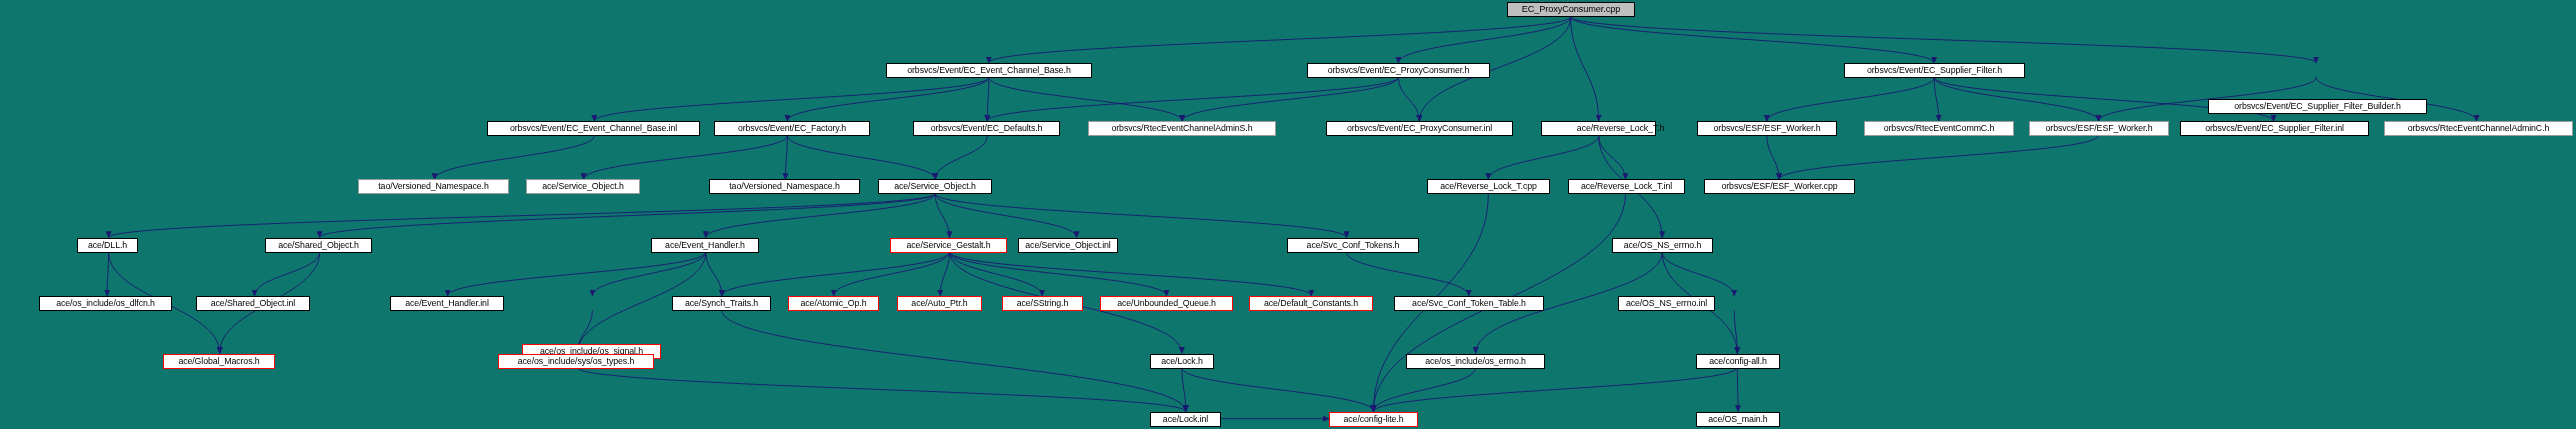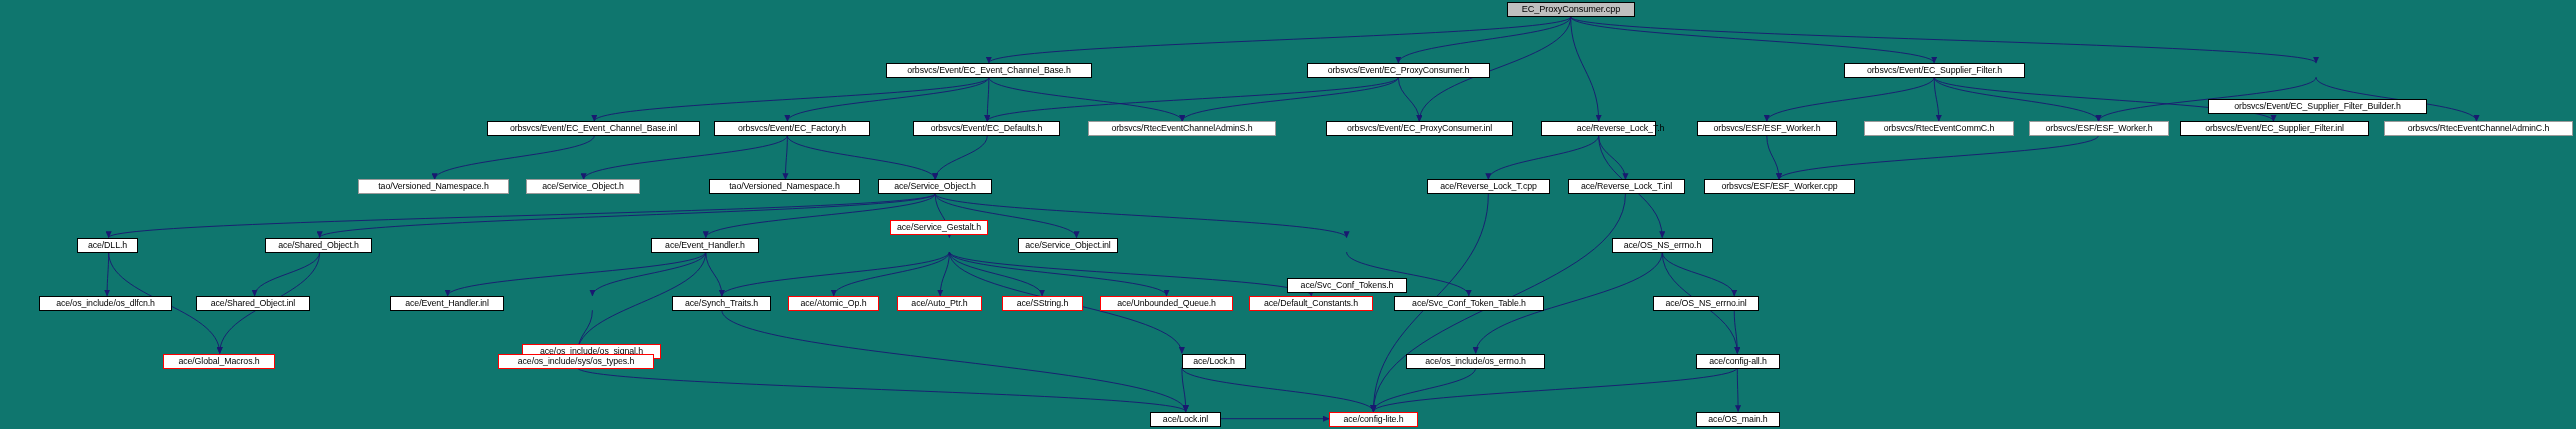--- a/index.html
+++ b/index.html
@@ -152,39 +152,39 @@
       <div class="node grayborder" style="left: 358px; top: 179px; width: 151px;">tao/Versioned_Namespace.h</div>
       <div class="node grayborder" style="left: 526px; top: 179px; width: 114px;">ace/Service_Object.h</div>
       <div class="node" style="left: 709px; top: 179px; width: 151px;">tao/Versioned_Namespace.h</div>
       <div class="node" style="left: 878px; top: 179px; width: 114px;">ace/Service_Object.h</div>
       <div class="node" style="left: 1427px; top: 179px; width: 123px;">ace/Reverse_Lock_T.cpp</div>
       <div class="node" style="left: 1568px; top: 179px; width: 117px;">ace/Reverse_Lock_T.inl</div>
       <div class="node" style="left: 1704px; top: 179px; width: 151px;">orbsvcs/ESF/ESF_Worker.cpp</div>
       <div class="node" style="left: 77px; top: 238px; width: 61px;">ace/DLL.h</div>
       <div class="node" style="left: 265px; top: 238px; width: 107px;">ace/Shared_Object.h</div>
       <div class="node" style="left: 651px; top: 238px; width: 108px;">ace/Event_Handler.h</div>
-      <div class="node redbox" style="left: 890px; top: 220px; width: 98px;">ace/Service_Gestalt.h</div>
+      <div class="node redbox" style="left: 890px; top: 238px; width: 117px;">ace/Service_Gestalt.h</div>
       <div class="node" style="left: 1018px; top: 238px; width: 100px;">ace/Service_Object.inl</div>
-      <div class="node" style="left: 1287px; top: 238px; width: 120px; margin-top: 40px;">ace/Svc_Conf_Tokens.h</div>
+      <div class="node" style="left: 1287px; top: 238px; width: 132px;">ace/Svc_Conf_Tokens.h</div>
       <div class="node" style="left: 1612px; top: 238px; width: 101px;">ace/OS_NS_errno.h</div>
       <div class="node" style="left: 39px; top: 296px; width: 133px;">ace/os_include/os_dlfcn.h</div>
       <div class="node" style="left: 196px; top: 296px; width: 114px;">ace/Shared_Object.inl</div>
       <div class="node" style="left: 390px; top: 296px; width: 114px;">ace/Event_Handler.inl</div>
       <div class="node redbox" style="left: 522px; top: 296px; width: 139px; margin-top: 48px;">ace/os_include/os_signal.h</div>
       <div class="node" style="left: 672px; top: 296px; width: 99px;">ace/Synch_Traits.h</div>
       <div class="node redbox" style="left: 788px; top: 296px; width: 91px;">ace/Atomic_Op.h</div>
       <div class="node redbox" style="left: 897px; top: 296px; width: 85px;">ace/Auto_Ptr.h</div>
       <div class="node redbox" style="left: 1002px; top: 296px; width: 81px;">ace/SString.h</div>
       <div class="node redbox" style="left: 1100px; top: 296px; width: 133px;">ace/Unbounded_Queue.h</div>
       <div class="node redbox" style="left: 1249px; top: 296px; width: 124px;">ace/Default_Constants.h</div>
       <div class="node" style="left: 1394px; top: 296px; width: 150px;">ace/Svc_Conf_Token_Table.h</div>
-      <div class="node" style="left: 1653px; top: 296px; width: 106px;">ace/OS_NS_errno.inl</div>
+      <div class="node" style="left: 1618px; top: 296px; width: 97px;">ace/OS_NS_errno.inl</div>
       <div class="node redbox" style="left: 163px; top: 354px; width: 112px;">ace/Global_Macros.h</div>
       <div class="node redbox" style="left: 498px; top: 354px; width: 156px;">ace/os_include/sys/os_types.h</div>
-      <div class="node" style="left: 1182px; top: 354px; width: 64px;">ace/Lock.h</div>
+      <div class="node" style="left: 1150px; top: 354px; width: 64px;">ace/Lock.h</div>
       <div class="node" style="left: 1406px; top: 354px; width: 139px;">ace/os_include/os_errno.h</div>
       <div class="node" style="left: 1696px; top: 354px; width: 84px;">ace/config-all.h</div>
       <div class="node" style="left: 1150px; top: 412px; width: 71px;">ace/Lock.inl</div>
       <div class="node redbox" style="left: 1329px; top: 412px; width: 89px;">ace/config-lite.h</div>
       <div class="node" style="left: 1696px; top: 412px; width: 84px;">ace/OS_main.h</div>
     </div>
 </div>
 
 
 </body></html>

